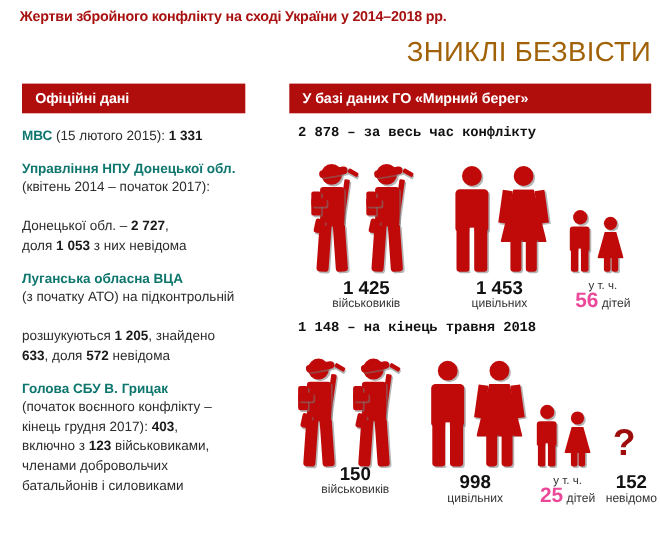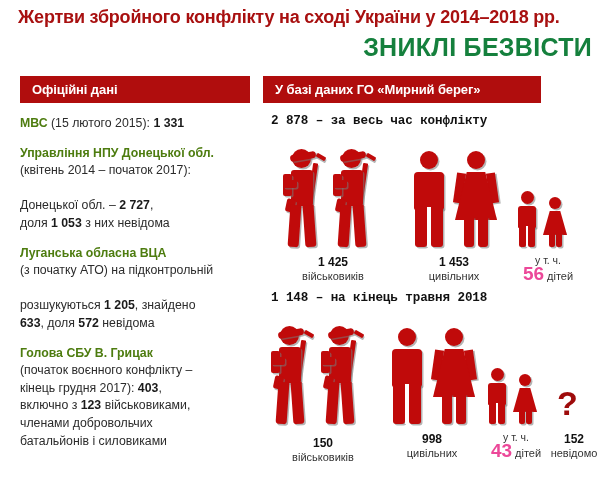--- a/index.html
+++ b/index.html
@@ -14,68 +14,68 @@
     overflow: hidden;
     font-family: "Liberation Sans", sans-serif;
     color: #231f20;
   }
 
   
   #main-title {
     position: absolute;
     left: 18px;
     top: 7px;
-    font-size: 18px;
+    font-size: 13px;
     font-weight: bold;
     color: #a81010;
     letter-spacing: -0.2px;
     white-space: nowrap;
   }
   #missing-title {
     position: absolute;
     right: 8px;
     top: 33px;
     font-size: 25px;
-    font-weight: bold;
-    color: #15803d;
+    font-weight: normal;
+    color: #a16207;
     letter-spacing: 0.3px;
     white-space: nowrap;
   }
 
   
   .section-bar {
     position: absolute;
     height: 27px;
     background: #b00d0d;
     color: #ffffff;
     font-size: 13px;
     font-weight: bold;
     display: flex;
     align-items: center;
     padding-left: 12px;
     box-sizing: border-box;
     letter-spacing: -0.1px;
   }
-  #bar-official { left: 20px; top: 76px; width: 230px; }
-  #bar-database { left: 263px; top: 76px; width: 278px; }
+  #bar-official { left: 20px; top: 76px; width: 203px; }
+  #bar-database { left: 263px; top: 76px; width: 329px; }
 
   
   #left-col {
     position: absolute;
     left: 20px;
     top: 115px;
     width: 238px;
     font-size: 12.3px;
     line-height: 17.6px;
     color: #2b2b2b;
   }
   .block { margin-bottom: 12px; }
   .block:last-child { margin-bottom: 0; }
   .block-title {
-    color: #4d7c0f;
+    color: #0f766e;
     font-weight: bold;
     display: block;
   }
   .bd { font-weight: bold; color: #1a1a1a; }
 
   
   #right-col {
     position: absolute;
     left: 263px;
     top: 114px;
@@ -96,21 +96,21 @@
 
   
   .cluster { position: absolute; bottom: 40px; display: flex; align-items: flex-end; }
   .cap {
     position: absolute;
     text-align: center;
     line-height: 14px;
   }
   .cap .num {
     display: block;
-    font-size: 12px;
+    font-size: 17px;
     font-weight: bold;
     color: #111111;
   }
   .cap .unit {
     display: block;
     font-size: 11px;
     color: #333333;
   }
   .cap.kids .small {
     display: block;
@@ -341,21 +341,21 @@
           <i class="rifle"></i>
           <i class="barrel"></i>
         <i class="torso"></i>
           <i class="armbent"></i>
           <i class="forearm"></i>
           <i class="pouch"></i>
         <i class="legL"></i>
           <i class="legR"></i>
       </div>
     </div>
-    <div class="cap" style="left:0px; bottom:0; width:120px;">
+    <div class="cap" style="left:0px; bottom:12px; width:120px;">
       <span class="num">150</span>
       <span class="unit">військовиків</span>
     </div>
 
     <div class="cluster" style="left:124px;">
       <div class="fig man">
         <i class="head"></i>
           <i class="torso"></i>
           <i class="legL"></i>
           <i class="legR"></i>
@@ -385,21 +385,21 @@
       </div>
       <div class="fig girl" style="margin-left:3px;">
         <i class="head"></i>
           <i class="dress"></i>
           <i class="legL"></i>
           <i class="legR"></i>
       </div>
     </div>
     <div class="cap kids" style="left:208px; bottom:4px; width:90px;">
       <span class="small">у т. ч.</span>
-      <span class="numline"><b>43</b> <span>дітей</span></span>
+      <span class="numline"><b>25</b> <span>дітей</span></span>
     </div>
 
     <div class="cluster" style="left:294px; bottom:44px;">
       <div class="qmark">?</div>
     </div>
     <div class="cap" style="left:274px; bottom:4px; width:74px;">
       <span class="num">152</span>
       <span class="unit">невідомо</span>
     </div>
   </div>

